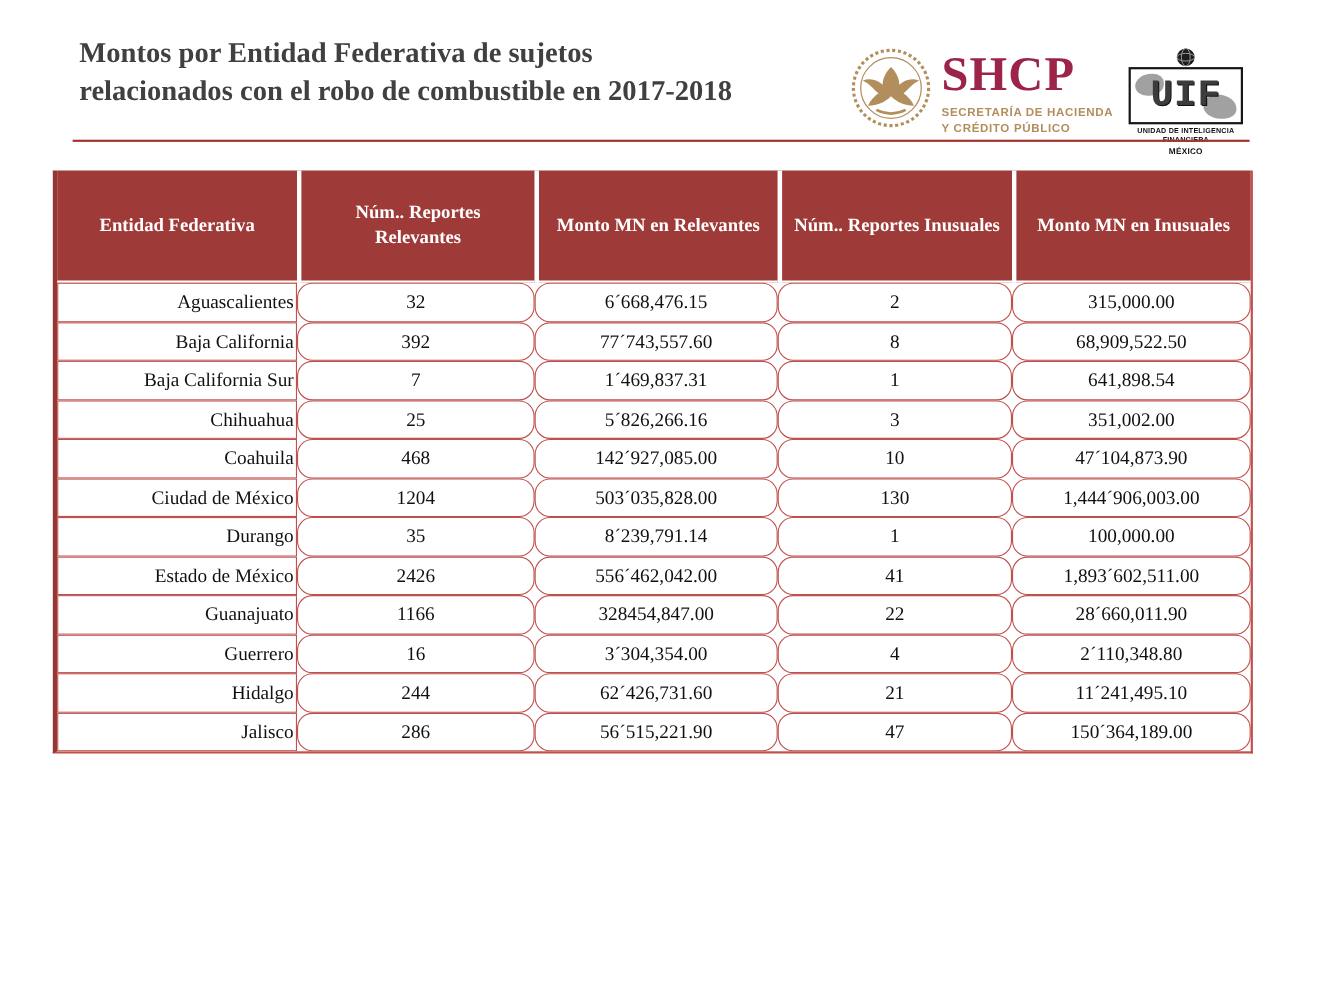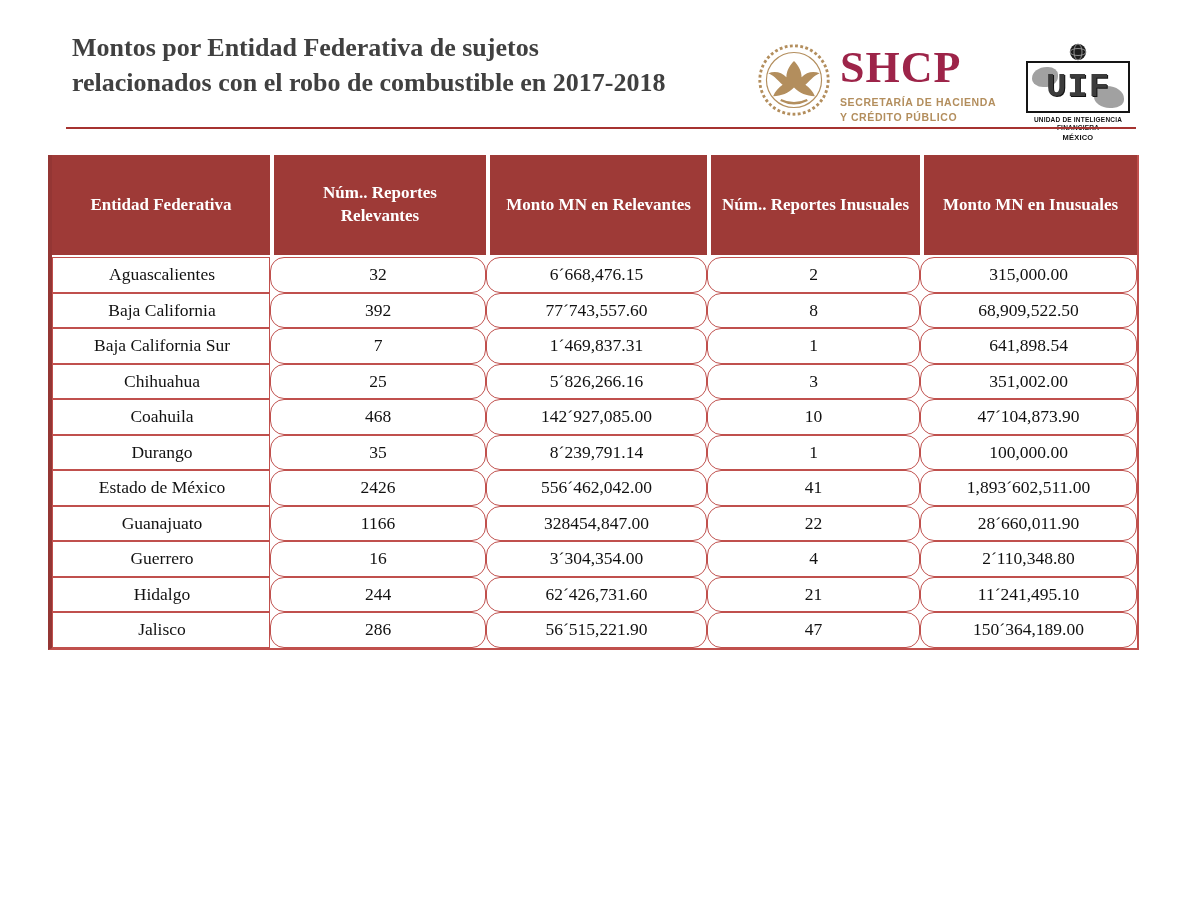--- a/index.html
+++ b/index.html
@@ -19,22 +19,22 @@
     font-family:"Liberation Serif", serif;
   }
 
   .red-rule{
     position:absolute;left:66px;top:127px;
     width:1070px;height:2px;background:#A63330;
   }
 
   
   .shcp-logo{
-    position:absolute;left:756px;top:40px;
-    display:flex;align-items:flex-start;gap:8px;
+    position:absolute;left:772px;top:40px;
+    display:flex;align-items:flex-end;gap:8px;
   }
   .shcp-text{display:flex;flex-direction:column;margin-top:6px;}
   .shcp-acronym{
     font-family:"Liberation Serif", serif;
     font-weight:bold;font-size:44px;line-height:1;
     color:#9D2449;letter-spacing:1px;
   }
   .shcp-tagline{
     margin-top:5px;
     font-family:"Liberation Sans", sans-serif;
@@ -92,21 +92,21 @@
   .data-table th:first-child{border-left:none;}
   .data-table td{
     border:1px solid #C0504D;
     height:33.5px;
     font-size:17.5px;color:#111;
     vertical-align:middle;
     padding:0 2px;
     background:#fff;
     white-space:nowrap;overflow:hidden;
   }
-  .data-table td.left{text-align:center;padding-left:4px;}
+  .data-table td.left{text-align:right;padding-left:4px;}
   .data-table td.center{text-align:center;border-radius:14px;}
 </style>
 </head>
 <body>
 
 <div class="page-title">
   <div>Montos por Entidad Federativa de sujetos</div>
   <div>relacionados con el robo de combustible en 2017-2018</div>
 </div>
 
@@ -196,20 +196,27 @@
         <td class="center">351,002.00</td>
       </tr>
       <tr>
         <td class="left">Coahuila</td>
         <td class="center">468</td>
         <td class="center">142´927,085.00</td>
         <td class="center">10</td>
         <td class="center">47´104,873.90</td>
       </tr>
       <tr>
+        <td class="left">Ciudad de México</td>
+        <td class="center">1204</td>
+        <td class="center">503´035,828.00</td>
+        <td class="center">130</td>
+        <td class="center">1,444´906,003.00</td>
+      </tr>
+      <tr>
         <td class="left">Durango</td>
         <td class="center">35</td>
         <td class="center">8´239,791.14</td>
         <td class="center">1</td>
         <td class="center">100,000.00</td>
       </tr>
       <tr>
         <td class="left">Estado de México</td>
         <td class="center">2426</td>
         <td class="center">556´462,042.00</td>

